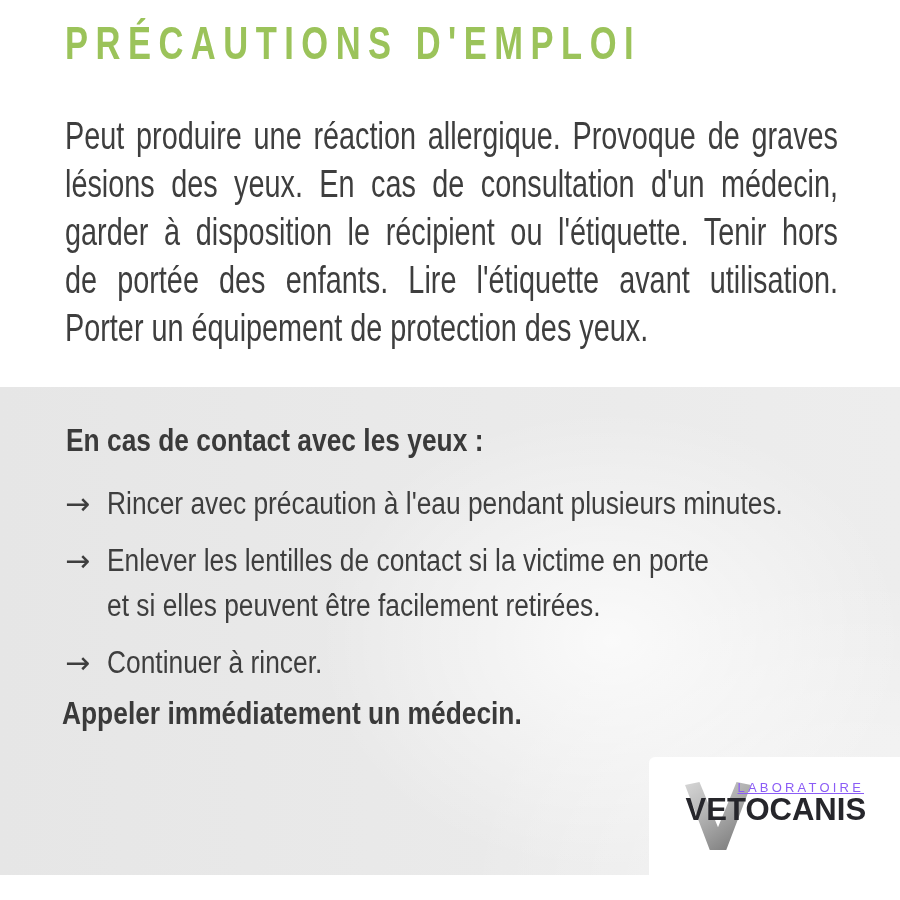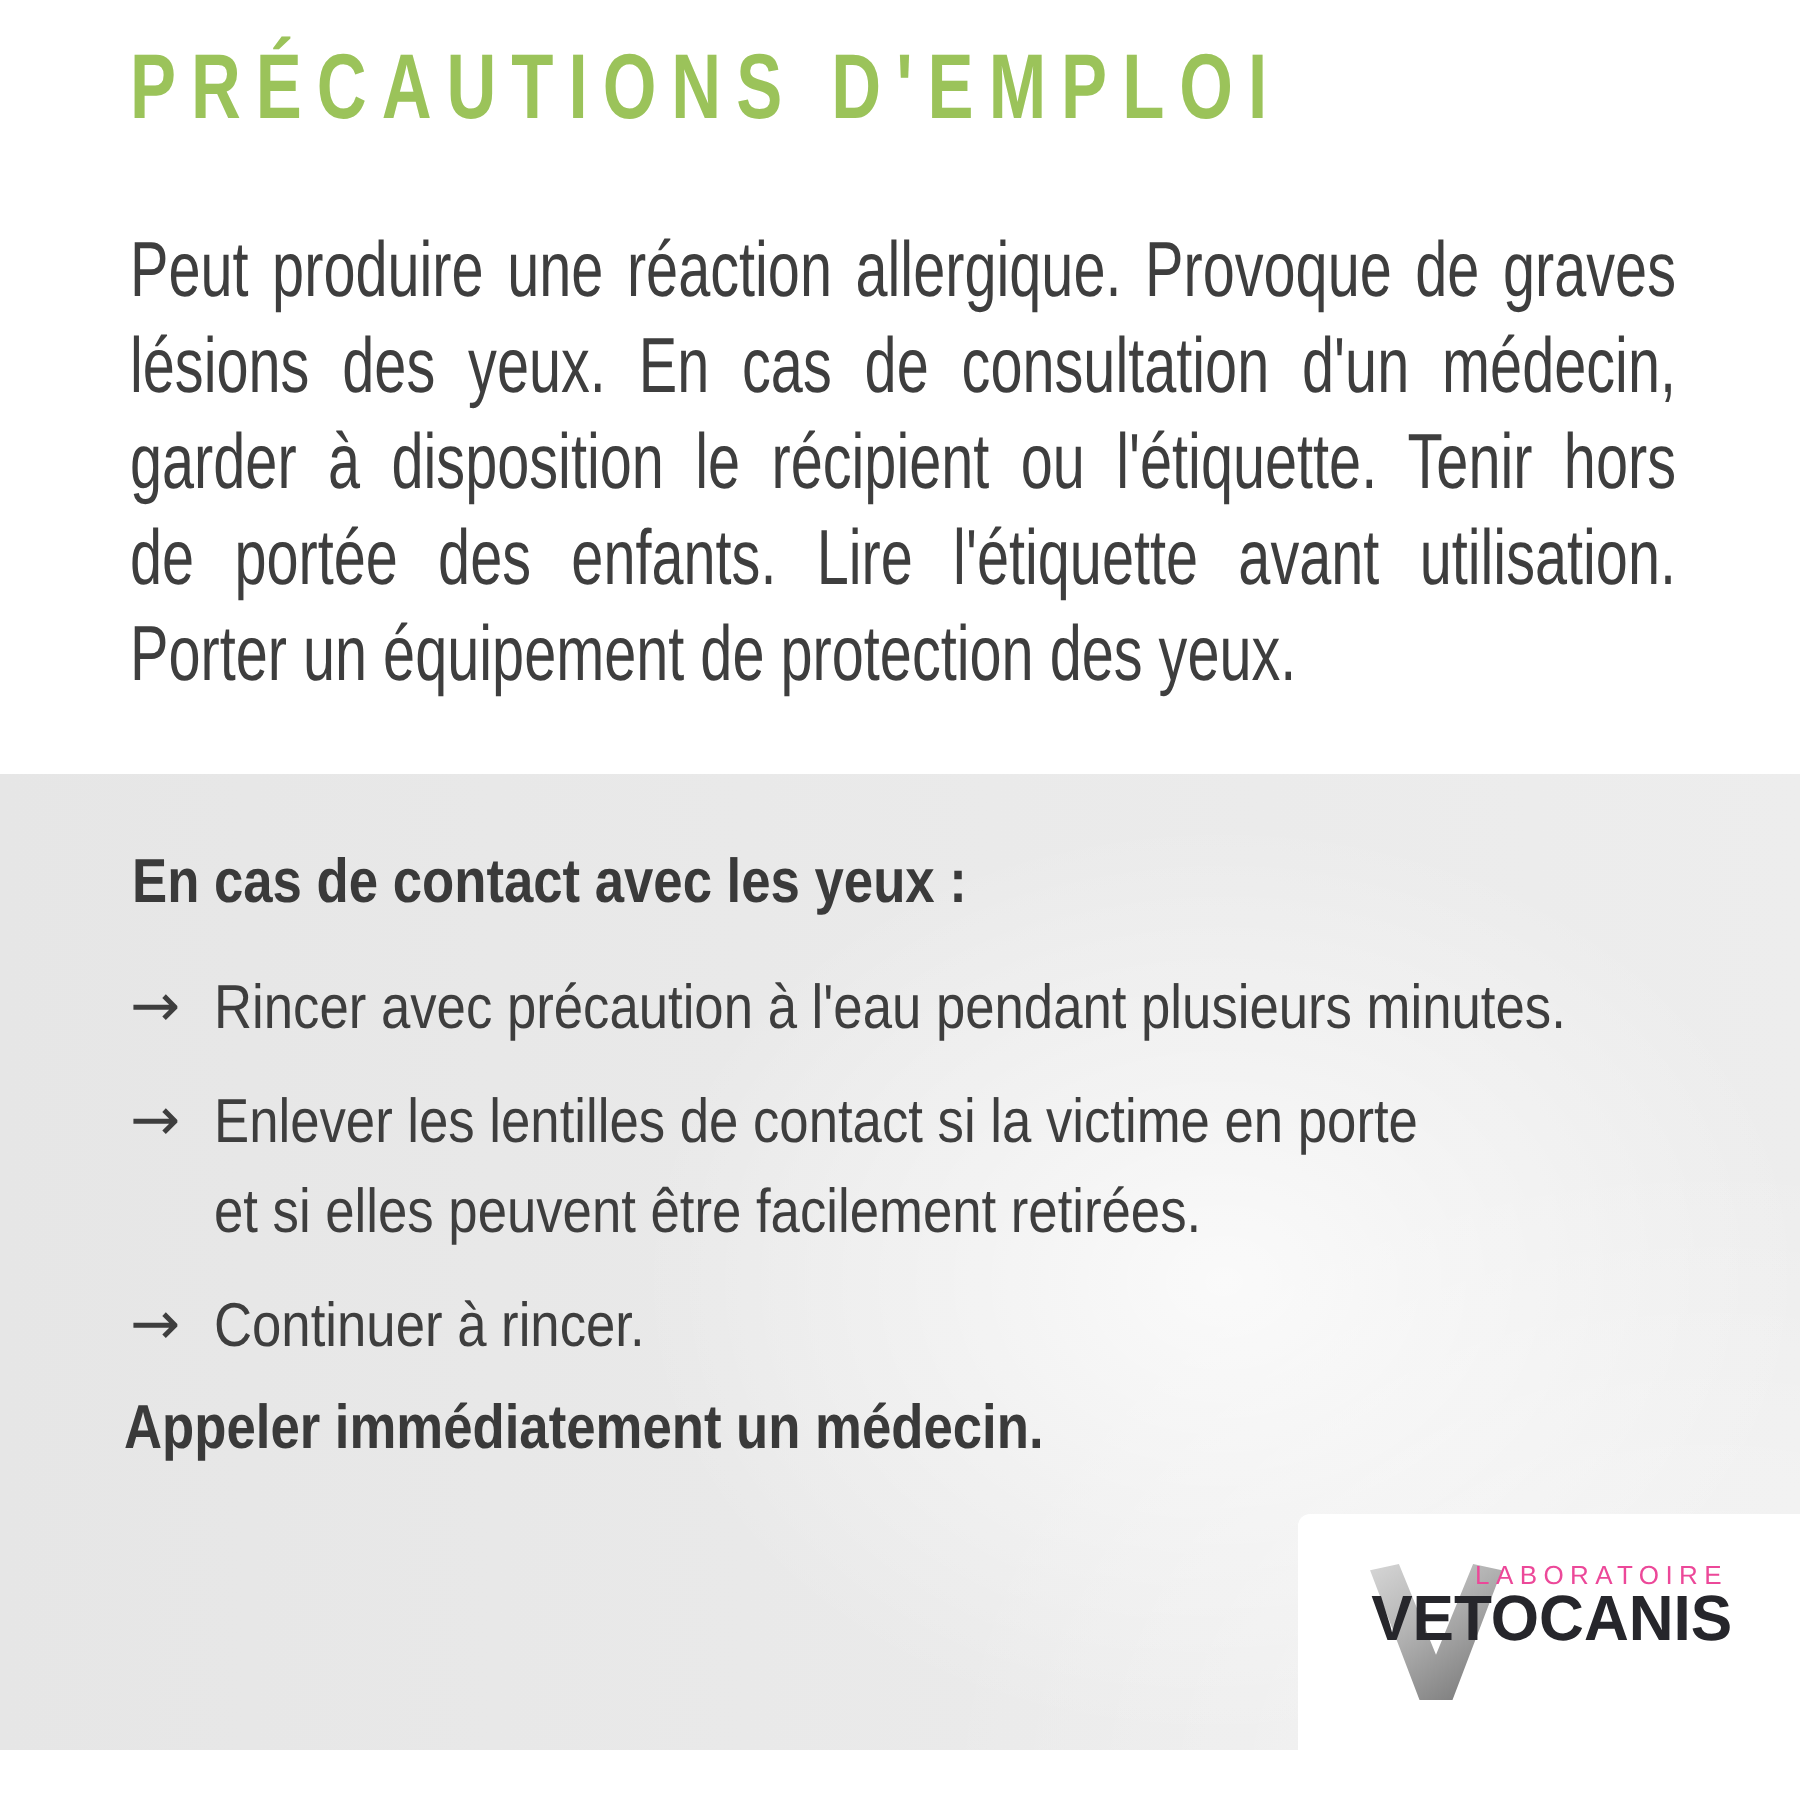--- a/index.html
+++ b/index.html
@@ -68,22 +68,23 @@
   }
 
   
   .logo-plate{
     position:absolute;left:649px;top:757px;width:251px;height:143px;
     background:#ffffff;border-radius:6px 0 0 0;
   }
   .v-mark{position:absolute;left:36px;top:25px;width:66px;height:68px;}
   .labo{
     position:absolute;right:36px;top:23px;
-    font-size:13px;letter-spacing:3.2px;color:#ec4899;
+    font-size:13px;letter-spacing:3.2px;color:#8b5cf6;
     white-space:nowrap;
+    text-decoration:underline;
   }
   .brand{
     position:absolute;right:34px;top:34px;
     font-size:32px;font-weight:700;letter-spacing:0px;color:#26262b;
     white-space:nowrap;
     transform:scaleX(0.97);transform-origin:right top;
   }
 </style>
 </head>
 <body>

